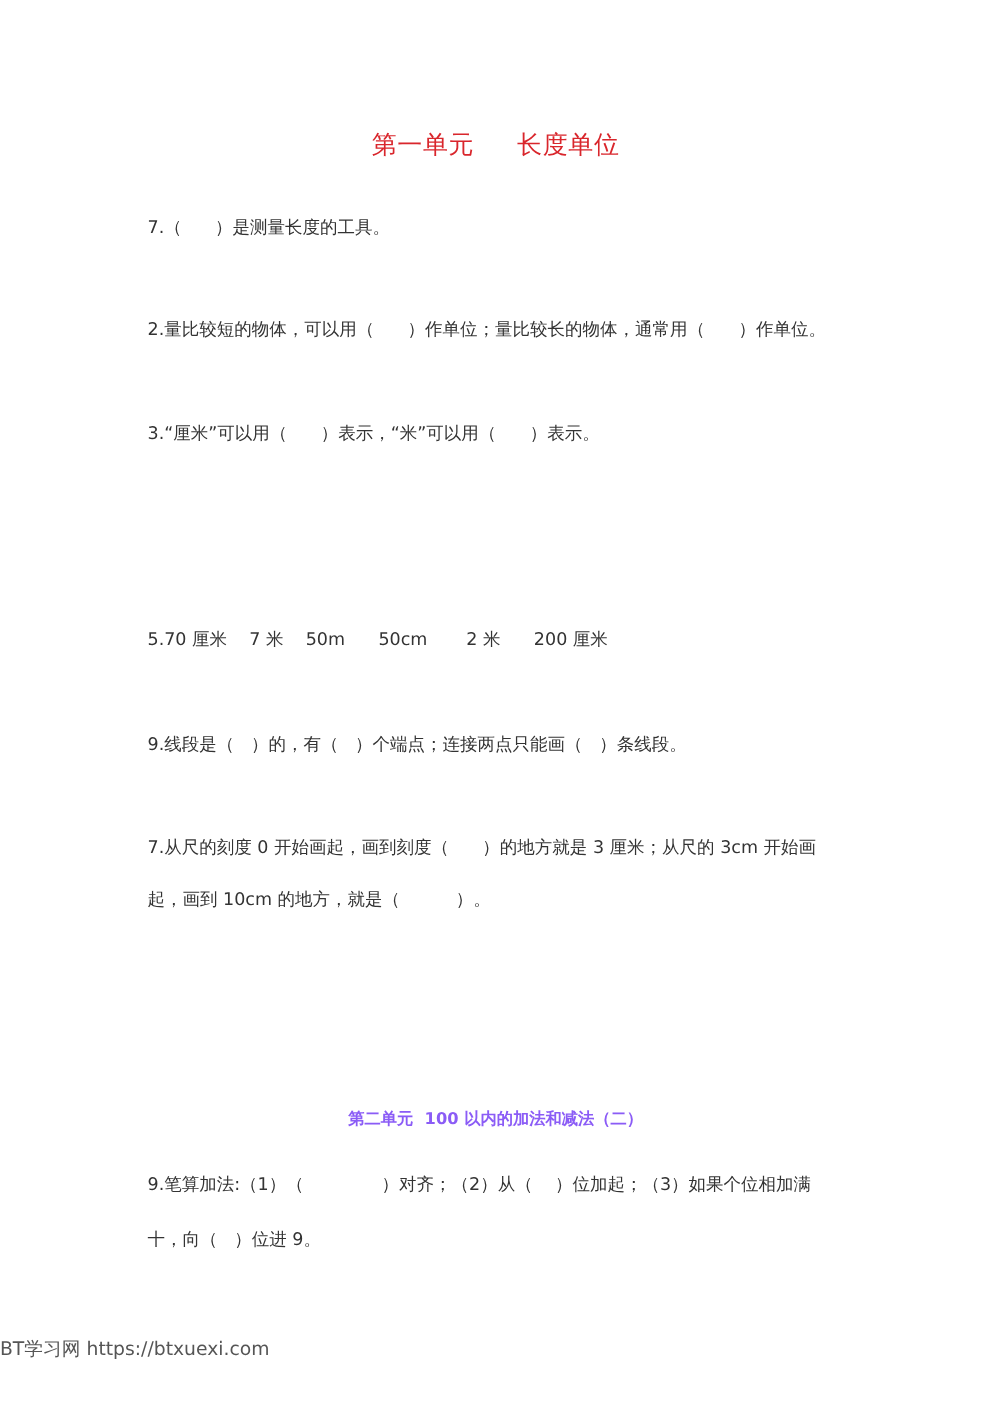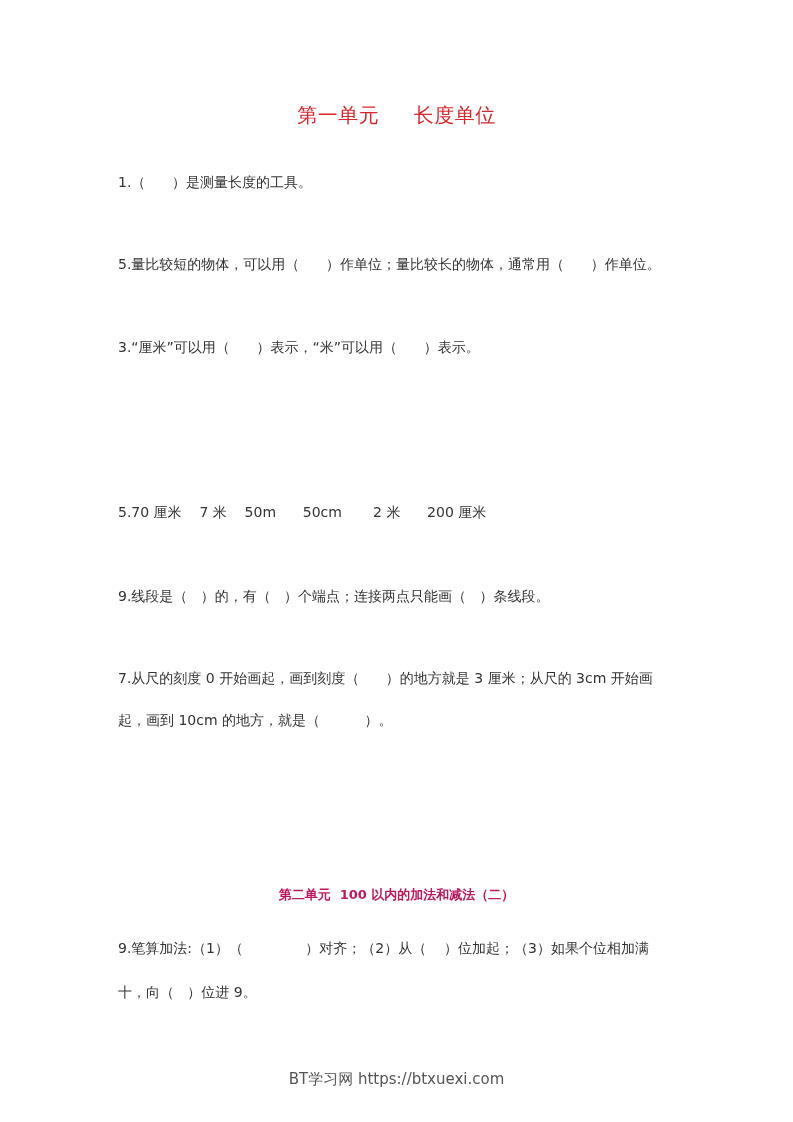--- a/index.html
+++ b/index.html
@@ -42,42 +42,42 @@
       white-space: pre;
     }
     .section-title {
       position: absolute;
       top: 886px;
       left: 0;
       width: 793px;
       text-align: center;
       font-size: 13px;
       font-weight: bold;
-      color: #be185d;
+      color: #8b5cf6;
       white-space: pre;
     }
     .footer {
       position: absolute;
       top: 1070px;
       left: 0;
       width: 793px;
-      text-align: center;
+      text-align: left;
       font-size: 15px;
       color: #555555;
       white-space: pre;
     }
   </style>
 </head>
 <body>
 
 <div class="page">
   <div class="title-main">第一单元     长度单位</div>
 
-  <div class="line" style="top:172px">1.（      ）是测量长度的工具。</div>
-  <div class="line" style="top:254px">5.量比较短的物体，可以用（      ）作单位；量比较长的物体，通常用（      ）作单位。</div>
+  <div class="line" style="top:172px">7.（      ）是测量长度的工具。</div>
+  <div class="line" style="top:254px">2.量比较短的物体，可以用（      ）作单位；量比较长的物体，通常用（      ）作单位。</div>
   <div class="line" style="top:337px">3.“厘米”可以用（      ）表示，“米”可以用（      ）表示。</div>
   <div class="line" style="top:502px">5.70 厘米    7 米    50m      50cm       2 米      200 厘米</div>
   <div class="line" style="top:586px">9.线段是（   ）的，有（   ）个端点；连接两点只能画（   ）条线段。</div>
   <div class="line" style="top:668px">7.从尺的刻度 0 开始画起，画到刻度（      ）的地方就是 3 厘米；从尺的 3cm 开始画</div>
   <div class="line" style="top:710px">起，画到 10cm 的地方，就是（          ）。</div>
 
   <div class="section-title">第二单元  100 以内的加法和减法（二）</div>
 
   <div class="line" style="top:938px">9.笔算加法:（1）（              ）对齐；（2）从（    ）位加起；（3）如果个位相加满</div>
   <div class="line" style="top:982px">十，向（   ）位进 9。</div>

